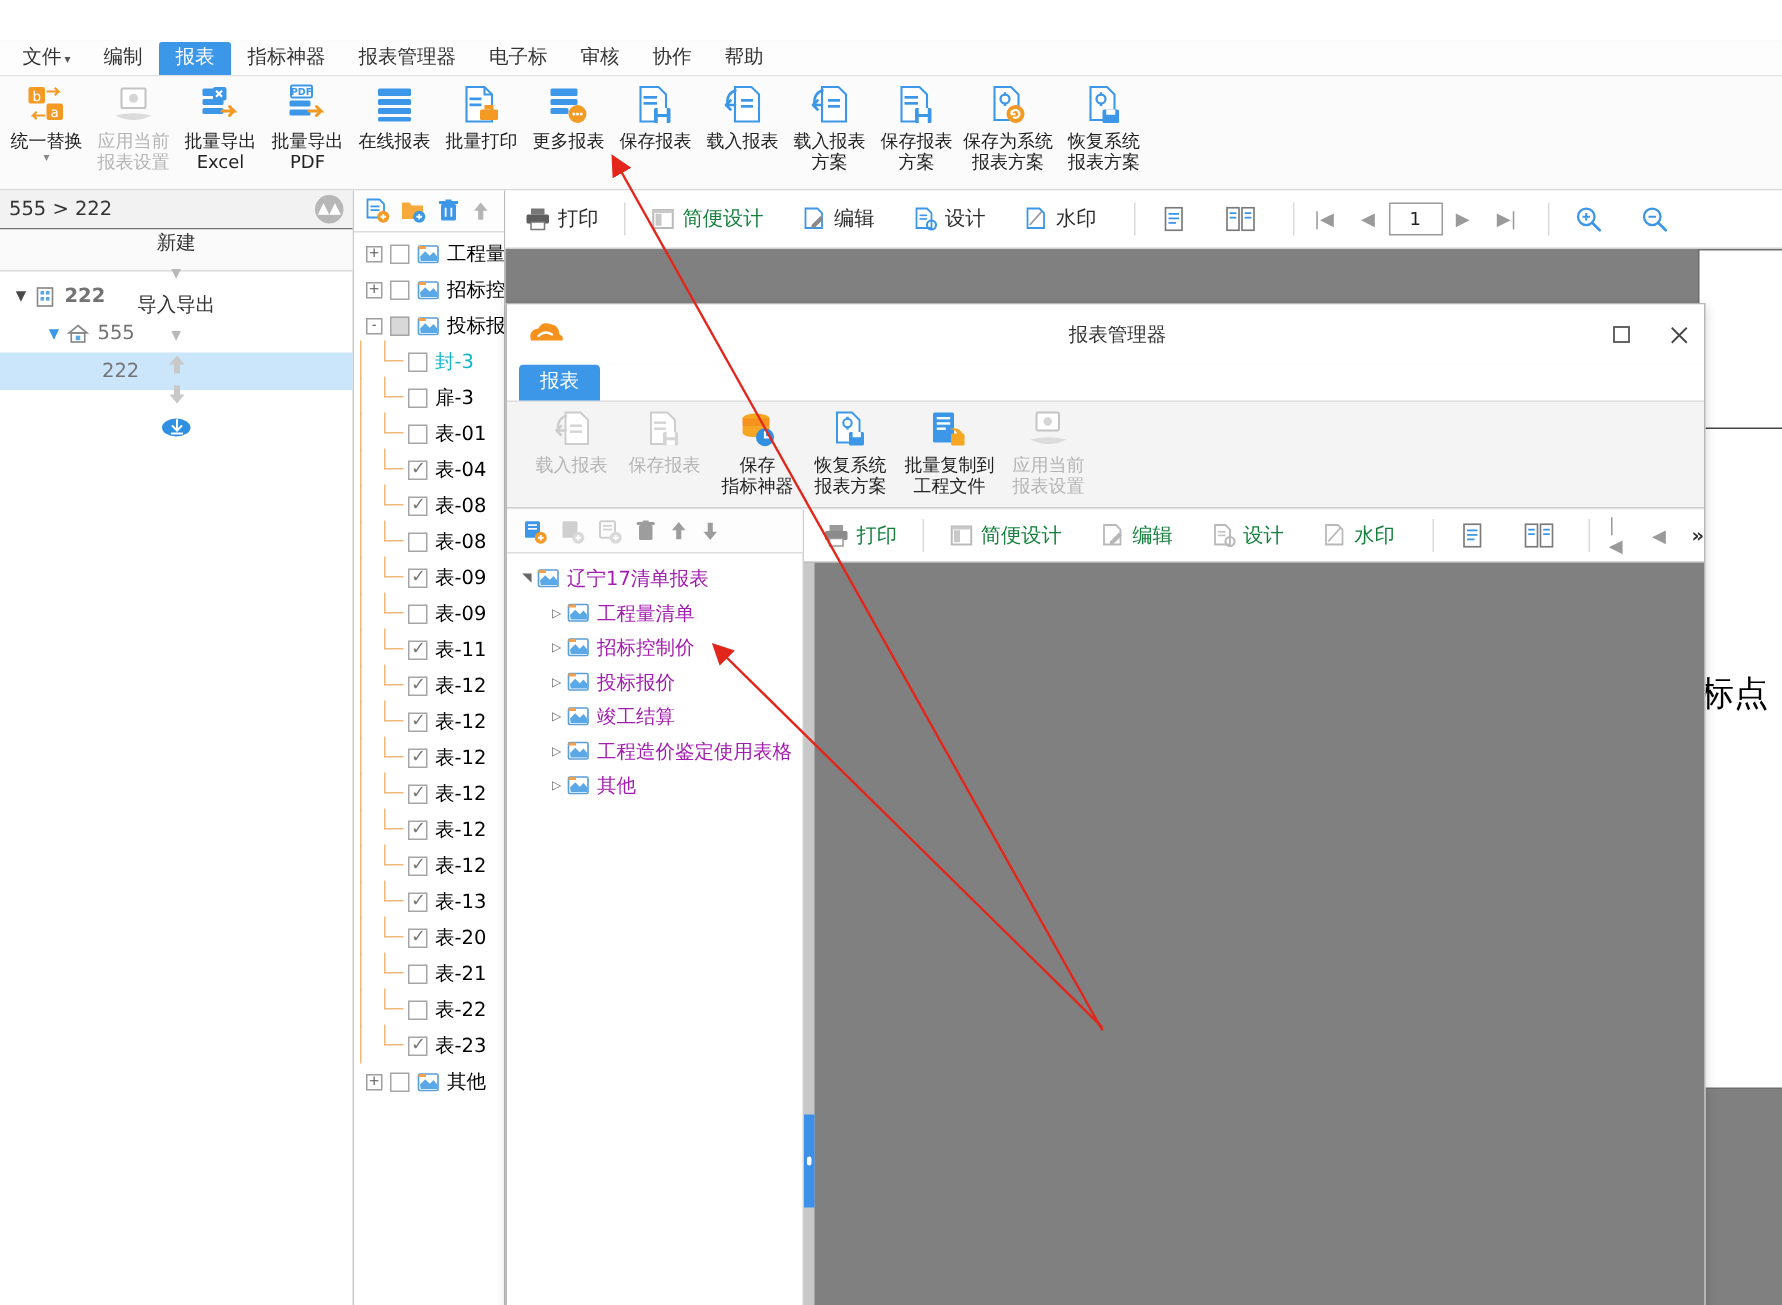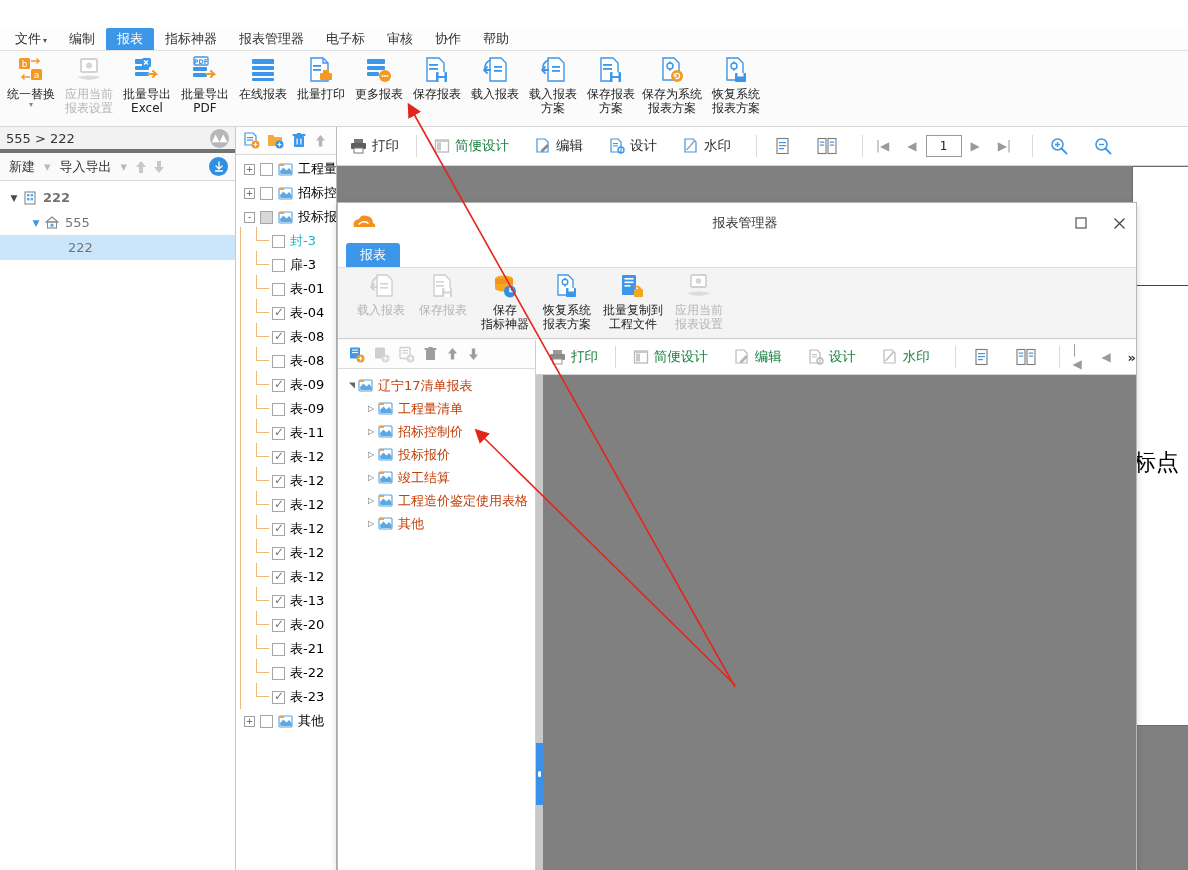--- a/index.html
+++ b/index.html
@@ -46,33 +46,33 @@
   }
   .rbtn.disabled .lbl { color: #b4b4b4; }
   .rbtn .dropcaret { font-size: 8px; color: #888; line-height: 8px; }
 
   
   .leftpanel {
     position: absolute; left: 0; top: 100px; width: 236px; height: 770px;
     background: #ffffff; border-right: 1px solid #c9c9c9;
   }
   .breadcrumbbar {
-    height: 26px; background: #f2f2f2; border-bottom: 4px solid #737373;
+    height: 26px; background: #f2f2f2; border-bottom: 1px solid #737373;
     display: flex; align-items: center; padding: 0 6px; font-size: 13px; color: #333;
   }
   .breadcrumbbar .spacer { flex: 1; }
   .circbtn {
     width: 19px; height: 19px; border-radius: 50%; background: #b7b7b7;
     color: #fff; display: flex; align-items: center; justify-content: center;
     font-size: 10px; line-height: 1;
   }
   .circbtn.blue { background: #2f8fe0; }
   .toolrow {
     height: 28px; background: #fafafa; border-bottom: 1px solid #dcdcdc;
-    display: flex; align-items: center; padding: 0 7px; gap: 4px;
+    display: flex; align-items: center; padding: 0 7px; gap: 4px; flex-direction: column;
   }
   .toolrow .tlbl { font-size: 13px; color: #333; padding: 0 2px; }
   .toolrow .tarrow { color: #b9b9b9; font-size: 13px; padding: 0 3px; }
   .toolrow .spacer { flex: 1; }
 
   .tree { padding-top: 4px; font-size: 13px; }
   .tnode { display: flex; align-items: center; height: 25px; padding-left: 4px; }
   .tnode.sel { background: #cbe5fb; }
   .tnode .exp { width: 16px; text-align: center; font-size: 9px; color: #4a4a4a; }
   .tnode .txt { color: #737373; }
@@ -188,21 +188,21 @@
 
   .dlgbody { position: absolute; left: 0; top: 137px; right: 0; bottom: 0; display: flex; }
   .dlgleft { width: 198px; background: #fff; border-right: 1px solid #cfcfcf; position: relative; }
   .dlgltoolbar {
     height: 29px; background: #fdfdfd; border-bottom: 1px solid #dcdcdc;
     display: flex; align-items: center; gap: 8px; padding-left: 10px;
   }
   .dtree { padding-top: 5px; font-size: 13px; }
   .dtrow { display: flex; align-items: center; height: 23px; padding-left: 6px; }
   .dtrow .darr { width: 14px; text-align: center; font-size: 8px; color: #666; }
-  .dtrow .dtxt { color: #c2410c; white-space: nowrap; }
+  .dtrow .dtxt { color: #a21caf; white-space: nowrap; }
   .dlgright { flex: 1; background: #fff; position: relative; }
   .dlgrtoolbar {
     height: 35px; background: #ffffff; border-bottom: 1px solid #d3d3d3;
     display: flex; align-items: center; position: relative;
   }
   .dlgpreview { position: absolute; left: 0; top: 35px; right: 0; bottom: 0; background: #808080; }
   .vsplit {
     position: absolute; left: 198px; top: 172px; width: 7px; height: 698px; background: #c8c8c8;
   }
   .vsplit .thumb { position: absolute; left: 0; top: 368px; width: 7px; height: 62px; background: #3d90e8; }

